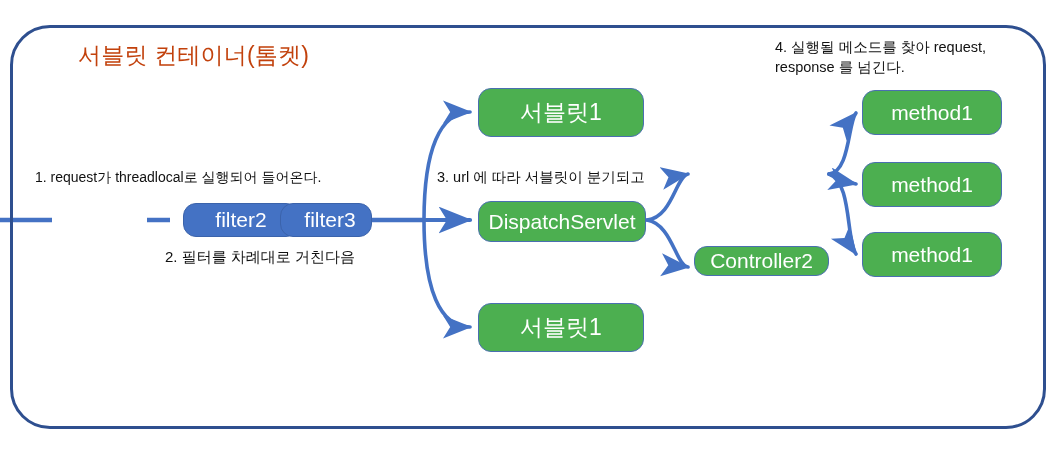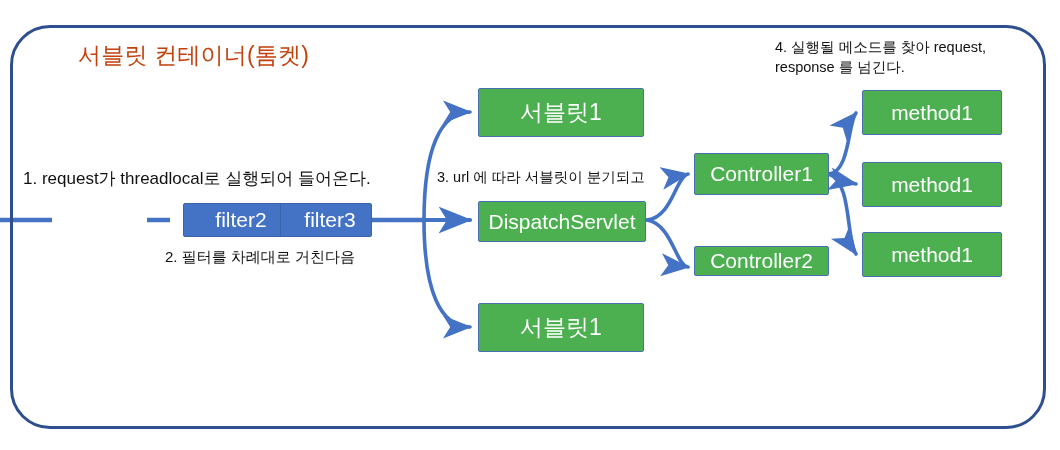--- a/index.html
+++ b/index.html
@@ -47,21 +47,21 @@
   }
 
   
   .node {
     position: absolute;
     box-sizing: border-box;
     display: flex;
     align-items: center;
     justify-content: center;
     color: #ffffff;
-    border-radius: 2px;
+    border-radius: 13px;
     white-space: nowrap;
     text-align: center;
   }
   .node.blue {
     background: #4472c4;
     border: 1.5px solid #3b63ab;
     font-size: 21px;
   }
   .node.green {
     background: #4caf50;
@@ -73,21 +73,21 @@
   }
 
   
   .note {
     position: absolute;
     color: #111111;
     font-size: 15px;
     line-height: 1.35;
     white-space: pre;
   }
-  .note.n1 { left: 23px;  top: 168px; font-size: 17px; }
+  .note.n1 { left: 35px;  top: 168px; font-size: 14px; }
   .note.n2 { left: 165px; top: 247px; font-size: 15px; }
   .note.n3 { left: 437px; top: 168px; font-size: 14.5px; }
   .note.n4 { left: 775px; top: 38px;  font-size: 14.5px; }
 </style>
 </head>
 <body>
 
 <div id="canvas">
 
   <svg id="edges" viewBox="0 0 1060 450" xmlns="http://www.w3.org/2000/svg">
@@ -129,20 +129,19 @@
   <div class="note n4">4. 실행될 메소드를 찾아 request,
 response 를 넘긴다.</div>
 
   <div class="node blue" style="left:183px; top:203px; width:116px;  height:34px;">filter2</div>
   <div class="node blue" style="left:280px; top:203px; width:92px;  height:34px;padding-left:8px;">filter3</div>
 
   <div class="node green big" style="left:478px; top:88px;  width:166px; height:49px;">서블릿1</div>
   <div class="node green" style="left:478px; top:201px; width:168px; height:41px;">DispatchServlet</div>
   <div class="node green big" style="left:478px; top:303px; width:166px; height:49px;">서블릿1</div>
 
-  <div class="node green" style="left:694px; top:153px; width:135px; height:42px;">Controller1</div>
   <div class="node green" style="left:694px; top:246px; width:135px; height:30px;">Controller2</div>
 
   <div class="node green" style="left:862px; top:90px;  width:140px; height:45px;">method1</div>
   <div class="node green" style="left:862px; top:162px; width:140px; height:45px;">method1</div>
   <div class="node green" style="left:862px; top:232px; width:140px; height:45px;">method1</div>
 
 </div>
 
 </body></html>

